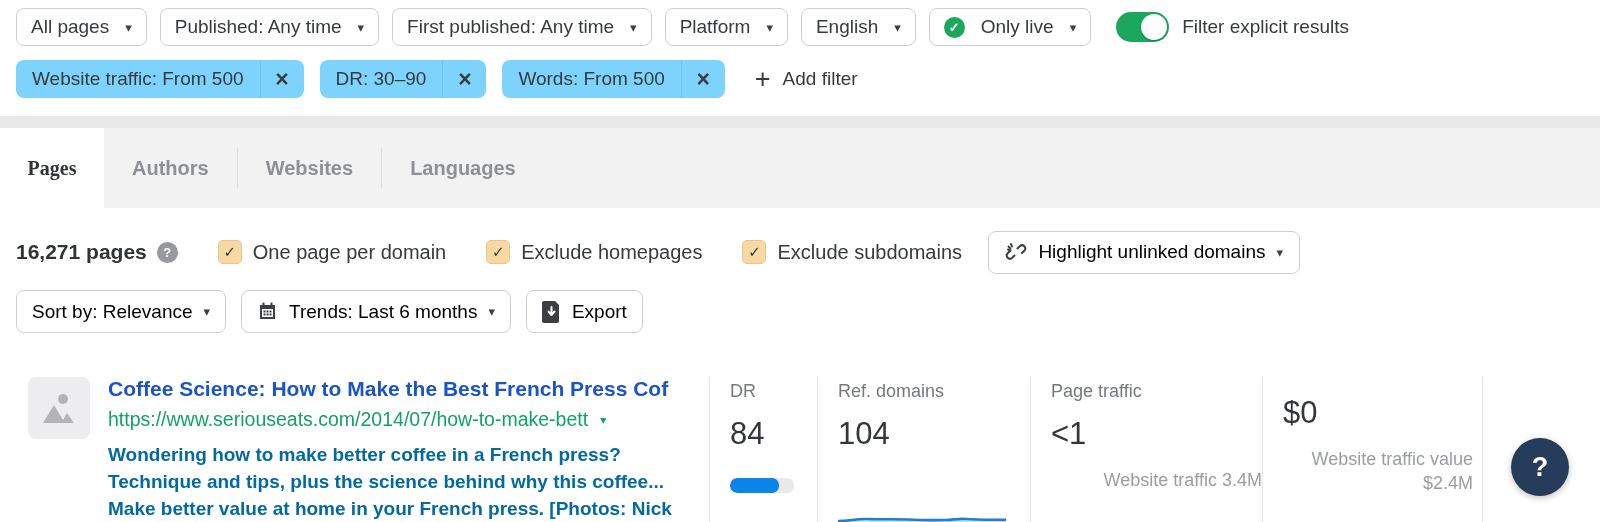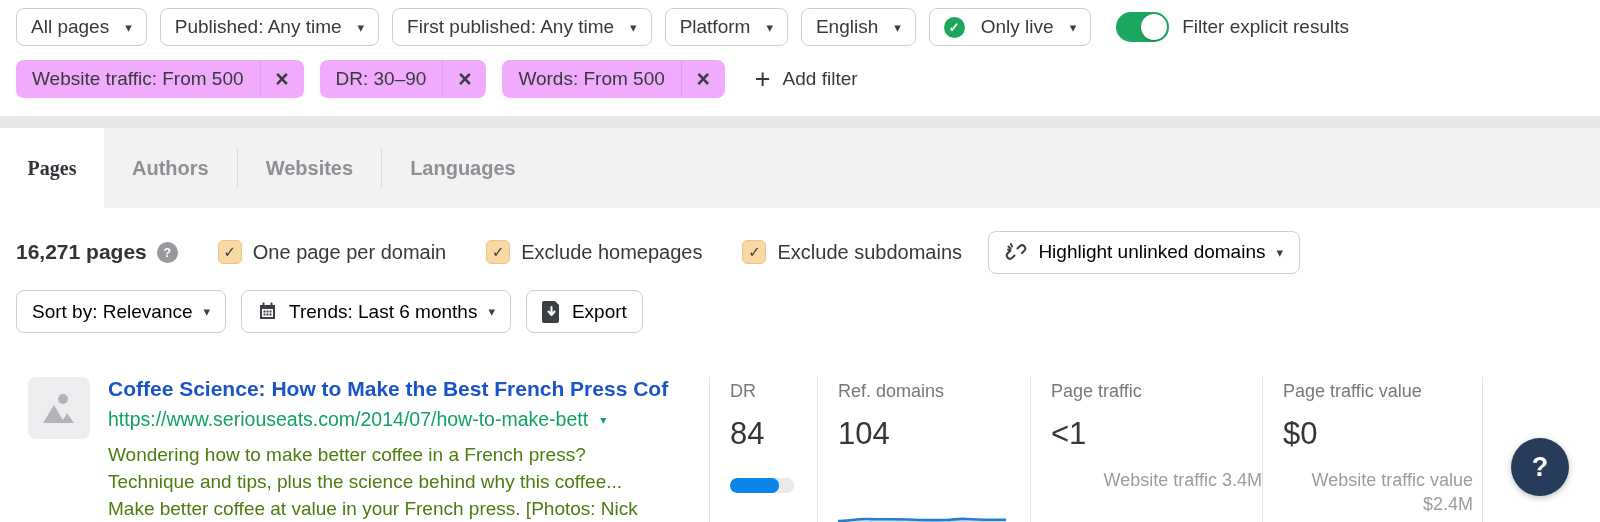--- a/index.html
+++ b/index.html
@@ -26,21 +26,21 @@
   .toggle {
     width:53px; height:30px; border-radius:15px; background:#1ba75d; position:relative;
     margin:0 13px 0 12px; cursor:pointer; flex:none;
   }
   .toggle .knob {
     position:absolute; top:2px; right:2px; width:26px; height:26px; border-radius:50%;
     background:#fff; box-shadow:0 1px 2px rgba(0,0,0,.25);
   }
   .toggle-label { font-size:19px; }
   .chip {
-    display:flex; align-items:center; height:38px; background:#f0abfc; border-radius:8px;
+    display:flex; align-items:center; height:38px; background:#7dd3fc; border-radius:8px;
     margin-right:16px; overflow:hidden;
   }
   .chip-label { font-size:19px; padding:0 16px; }
   .chip-x {
     display:flex; align-items:center; justify-content:center; width:44px; height:38px;
     border-left:1px solid rgba(0,0,0,0.07); font-size:23px; font-weight:600; color:#3a3e42; cursor:pointer;
   }
   .add-filter { display:flex; align-items:center; gap:12px; margin-left:14px; cursor:pointer; }
   .add-filter .plus { font-size:27px; font-weight:400; color:#363a3e; line-height:1; }
   .add-filter .lbl { font-size:19px; }
@@ -85,21 +85,21 @@
   .result-row { display:flex; margin-top:44px; height:160px; }
   .thumb {
     flex:none; width:62px; height:62px; margin-left:12px; border-radius:8px;
     background:#ededef; display:flex; align-items:center; justify-content:center;
   }
   .rtext { flex:none; width:601px; margin-left:18px; }
   .rtitle { font-size:21px; font-weight:bold; color:#1a54c8; white-space:nowrap; overflow:hidden; cursor:pointer; }
   .rurl-line { display:flex; align-items:center; gap:12px; margin-top:7px; }
   .rurl { font-size:19.5px; color:#12a263; white-space:nowrap; cursor:pointer; }
   .rurl-caret { font-size:12px; color:#12a263; cursor:pointer; }
-  .rdesc { margin-top:10px; font-size:19px; line-height:27px; color:#4d7c0f; }
+  .rdesc { margin-top:10px; font-size:19px; line-height:27px; color:#0369a1;font-weight:bold; }
   .metrics { display:flex; flex:1; }
   .mcol {
     border-left:1px solid #e4e4e6; padding:4px 0 0 20px; display:flex; flex-direction:column;
   }
   .mcol.c-dr { width:108px; }
   .mcol.c-rd { width:213px; }
   .mcol.c-pt { width:232px; }
   .mcol.c-ptv { width:220px; }
   .mcol.c-end { flex:1; }
   .mlabel { font-size:18px; color:#75787c; }
@@ -260,21 +260,21 @@
       </div>
       <div class="rtext">
         <div class="rtitle">Coffee Science: How to Make the Best French Press Cof</div>
         <div class="rurl-line">
           <span class="rurl">https://www.seriouseats.com/2014/07/how-to-make-bett</span>
           <span class="rurl-caret">▾</span>
         </div>
         <div class="rdesc">
           <div>Wondering how to make better coffee in a French press?</div>
           <div>Technique and tips, plus the science behind why this coffee...</div>
-          <div>Make better coffee at value in your French press. [Photos: Nick</div>
+          <div>Make better value at home in your French press. [Photos: Nick</div>
         </div>
       </div>
 
       <div class="metrics">
         <div class="mcol c-dr">
           <span class="mlabel">DR</span>
           <span class="mvalue">84</span>
           <div class="dr-bar">
             <div class="dr-bar-fill"></div>
           </div>
@@ -286,21 +286,20 @@
             <path d="M0 10 C 12 10, 18 7.5, 30 8 C 45 8.6, 55 8 70 8.5 C 85 9, 95 9.5, 108 9 C 116 8.7, 120 7.5, 128 8 C 142 9, 155 8.5, 168 8.8 L168 26 L0 26 Z" fill="#cfe3f6"></path>
             <path d="M0 10 C 12 10, 18 7.5, 30 8 C 45 8.6, 55 8 70 8.5 C 85 9, 95 9.5, 108 9 C 116 8.7, 120 7.5, 128 8 C 142 9, 155 8.5, 168 8.8" fill="none" stroke="#1f7fd3" stroke-width="2.6"></path>
           </svg>
         </div>
         <div class="mcol c-pt">
           <span class="mlabel">Page traffic</span>
           <span class="mvalue">&lt;1</span>
           <span class="msub">Website traffic 3.4M</span>
         </div>
         <div class="mcol c-ptv">
-          <span class="mlabel">Page traffic value</span>
           <span class="mvalue">$0</span>
           <span class="msub wrap">Website traffic value $2.4M</span>
         </div>
         <div class="mcol c-end"></div>
       </div>
     </div>
   </div>
 
   <div class="help-fab">?</div>
 

